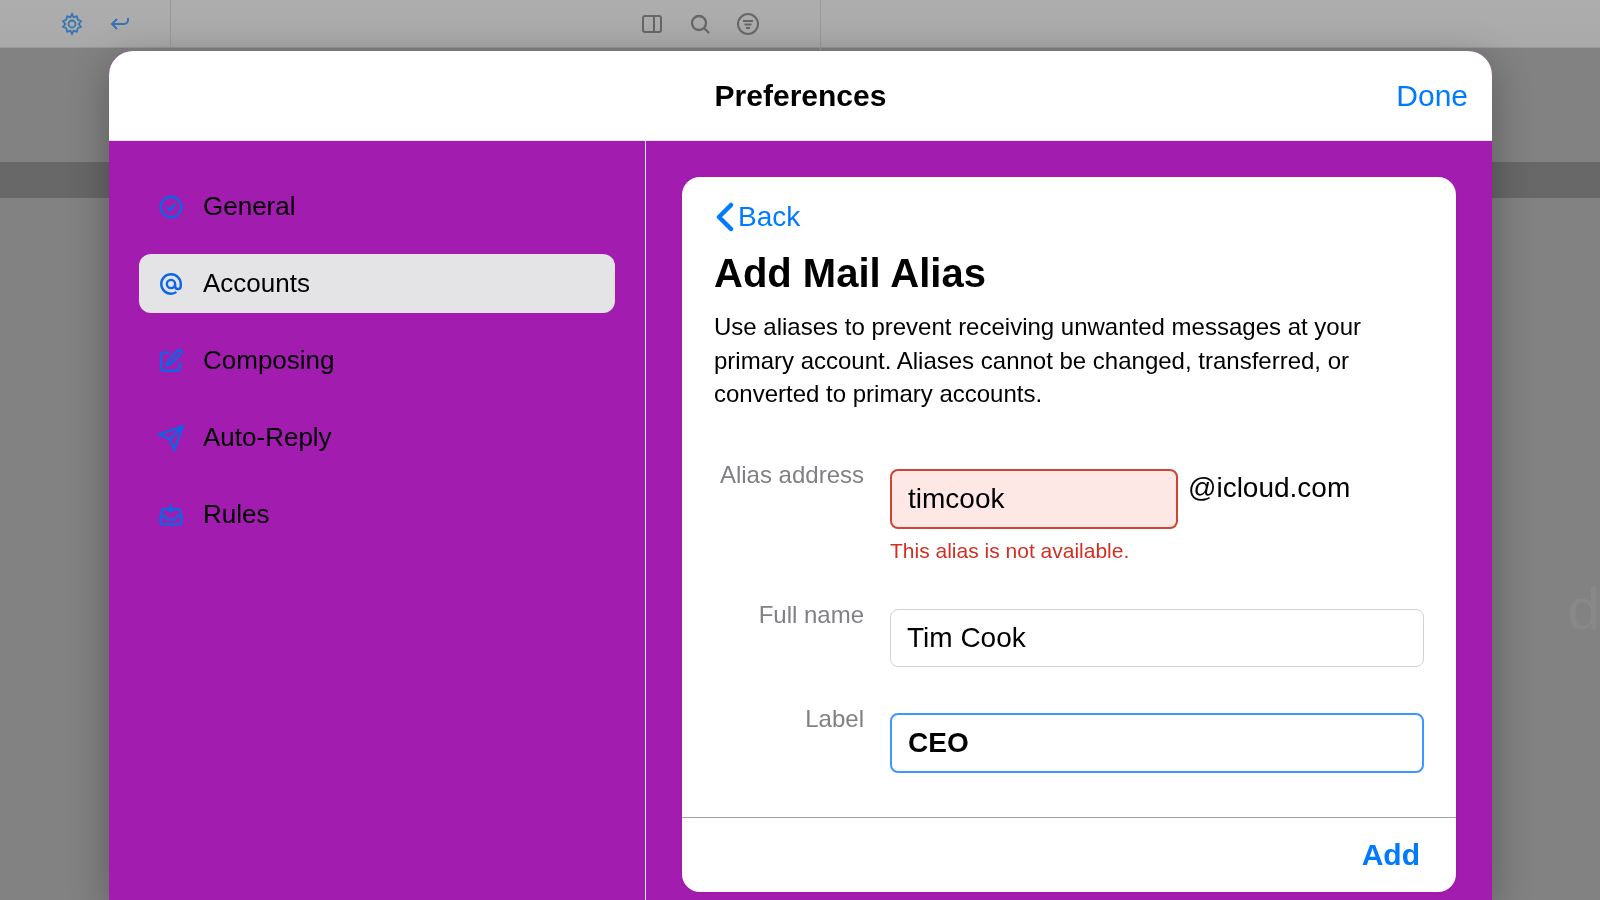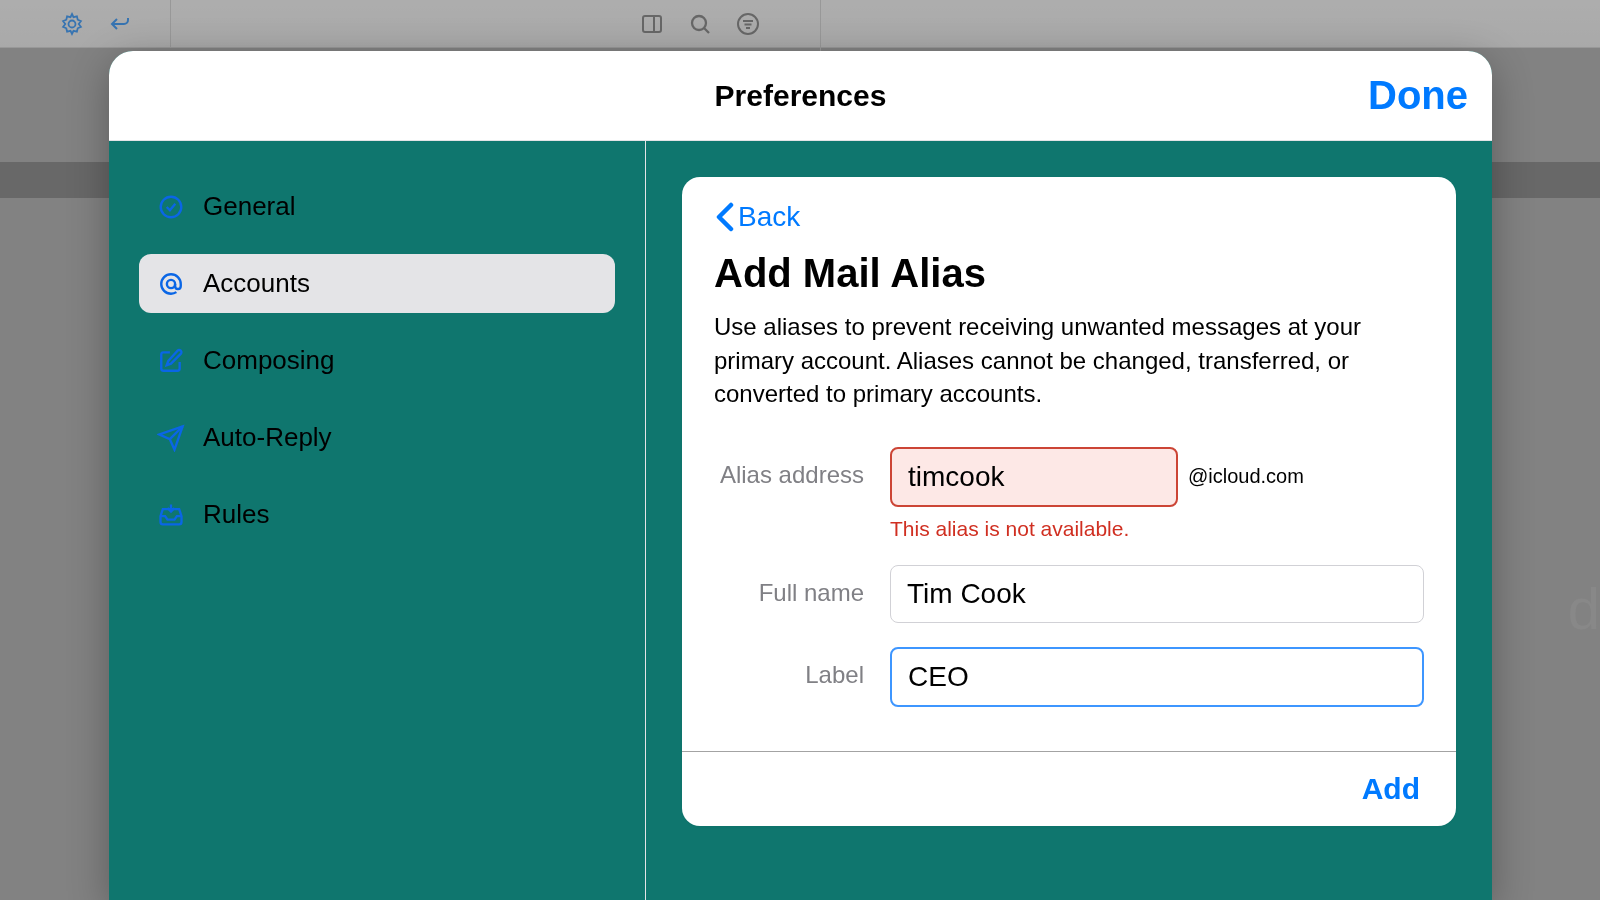--- a/index.html
+++ b/index.html
@@ -57,21 +57,21 @@
       width: 100%;
       height: 100%;
       background: rgba(100, 100, 100, 0.5);
     }
     .modal {
       position: absolute;
       top: 51px;
       left: 109px;
       width: 1383px;
       height: 849px;
-      background: #0f766e;
+      background: #a21caf;
       border-radius: 24px 24px 0 0;
       overflow: hidden;
       box-shadow: 0 10px 40px rgba(0,0,0,0.3);
     }
     .modal-header {
       background: #ffffff;
       height: 90px;
       border-bottom: 1px solid #e3e3e6;
       display: flex;
       align-items: center;
@@ -79,22 +79,22 @@
       position: relative;
     }
     .modal-title {
       font-size: 30px;
       font-weight: 700;
       color: #000;
     }
     .done-button {
       position: absolute;
       right: 24px;
-      font-size: 40px;
-      font-weight: 700;
+      font-size: 30px;
+      font-weight: 400;
       color: #007aff;
       cursor: pointer;
     }
     .modal-body {
       display: flex;
       height: calc(100% - 90px);
     }
     .sidebar {
       width: 581px;
       border-right: 1px solid #e3e3e6;
@@ -182,34 +182,36 @@
     }
     .text-input {
       font-size: 28px;
       padding: 12px 16px;
       border: 1px solid #d1d1d6;
       border-radius: 8px;
       background: #fff;
       color: #000;
       font-family: inherit;
       outline: none;
+      margin-top: 22px;
     }
     .text-input.error {
       background: #fde8e6;
       border: 2px solid #cc4536;
       width: 288px;
     }
     .text-input.wide {
       width: 534px;
     }
     .text-input.focused {
       border: 2px solid #3e96ff;
+      font-weight: bold;
     }
     .domain-label {
-      font-size: 20px;
+      font-size: 28px;
       color: #000;
     }
     .error-text {
       color: #d02f21;
       font-size: 21px;
       margin-top: 10px;
       font-weight: 500;
     }
     .card-footer {
       border-top: 1px solid #a3a3a3;

